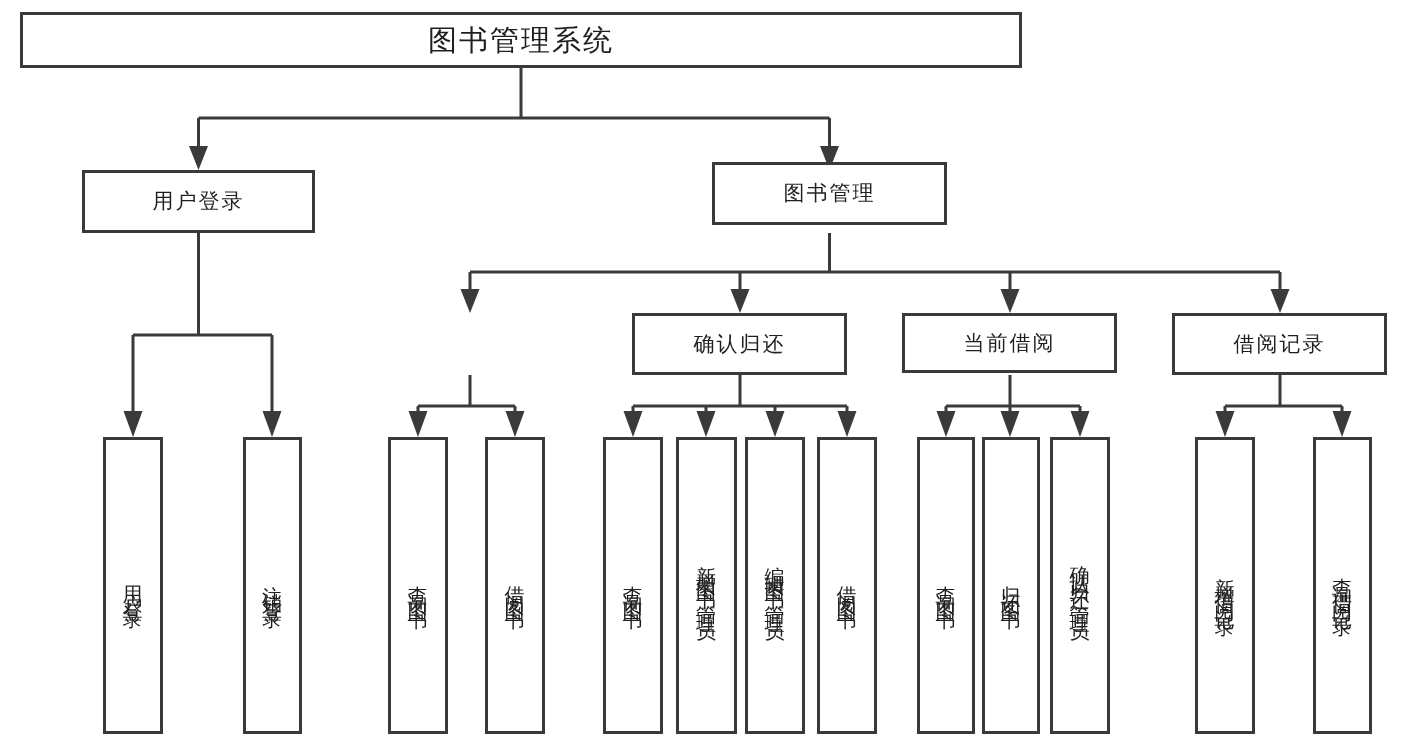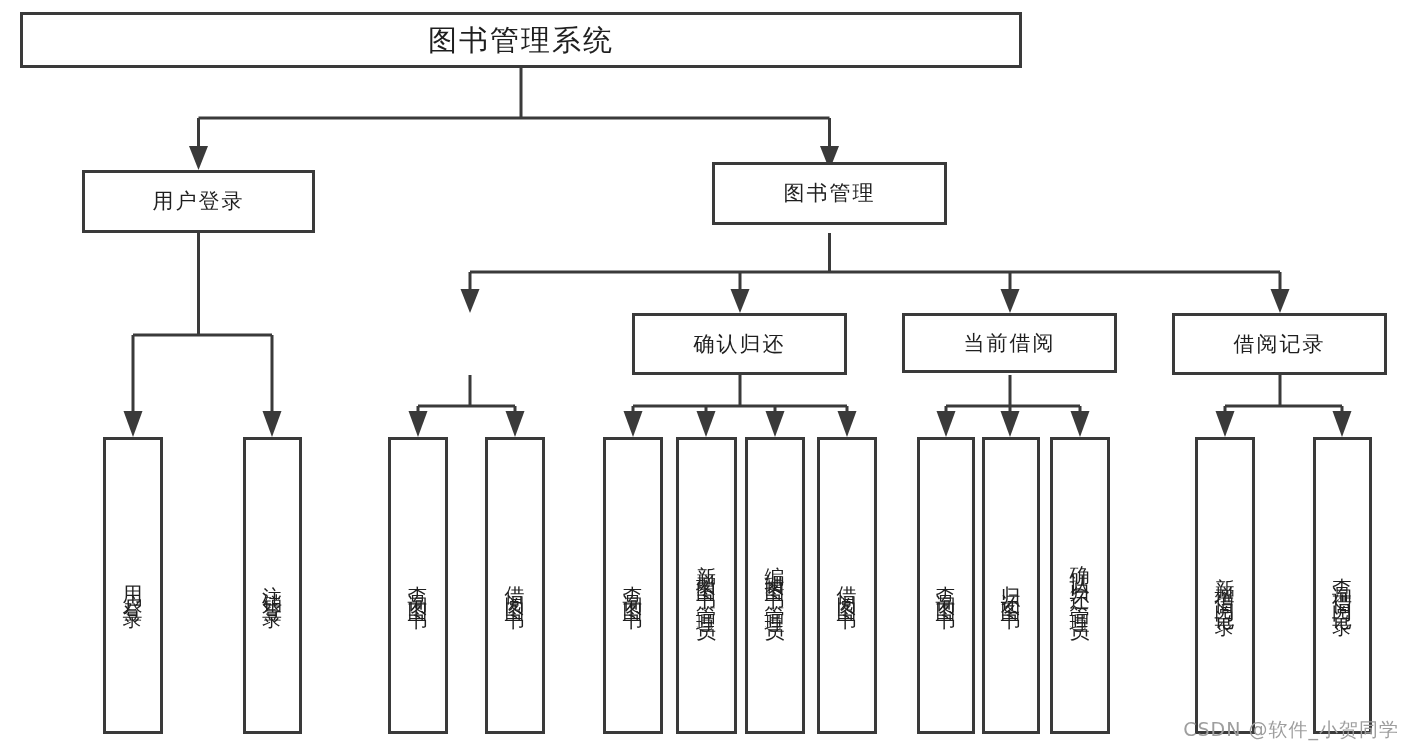--- a/index.html
+++ b/index.html
@@ -111,15 +111,14 @@
   <div class="leaf" style="left:603px;top:437px;width:60px;height:297px">查询图书</div>
   <div class="leaf" style="left:676px;top:437px;width:61px;height:297px">新增图书（管理员）</div>
   <div class="leaf" style="left:745px;top:437px;width:60px;height:297px">编辑图书（管理员）</div>
   <div class="leaf" style="left:817px;top:437px;width:60px;height:297px">借阅图书</div>
   <div class="leaf" style="left:917px;top:437px;width:58px;height:297px">查询图书</div>
   <div class="leaf" style="left:982px;top:437px;width:58px;height:297px">归还图书</div>
   <div class="leaf" style="left:1050px;top:437px;width:60px;height:297px">确认归还（管理员）</div>
   <div class="leaf" style="left:1195px;top:437px;width:60px;height:297px">新增借阅记录</div>
   <div class="leaf" style="left:1313px;top:437px;width:59px;height:297px">查询借阅记录</div>
 
-  <div class="watermark">CSDN @软件_小贺同学</div>
 
 </div>
 
 </body></html>

